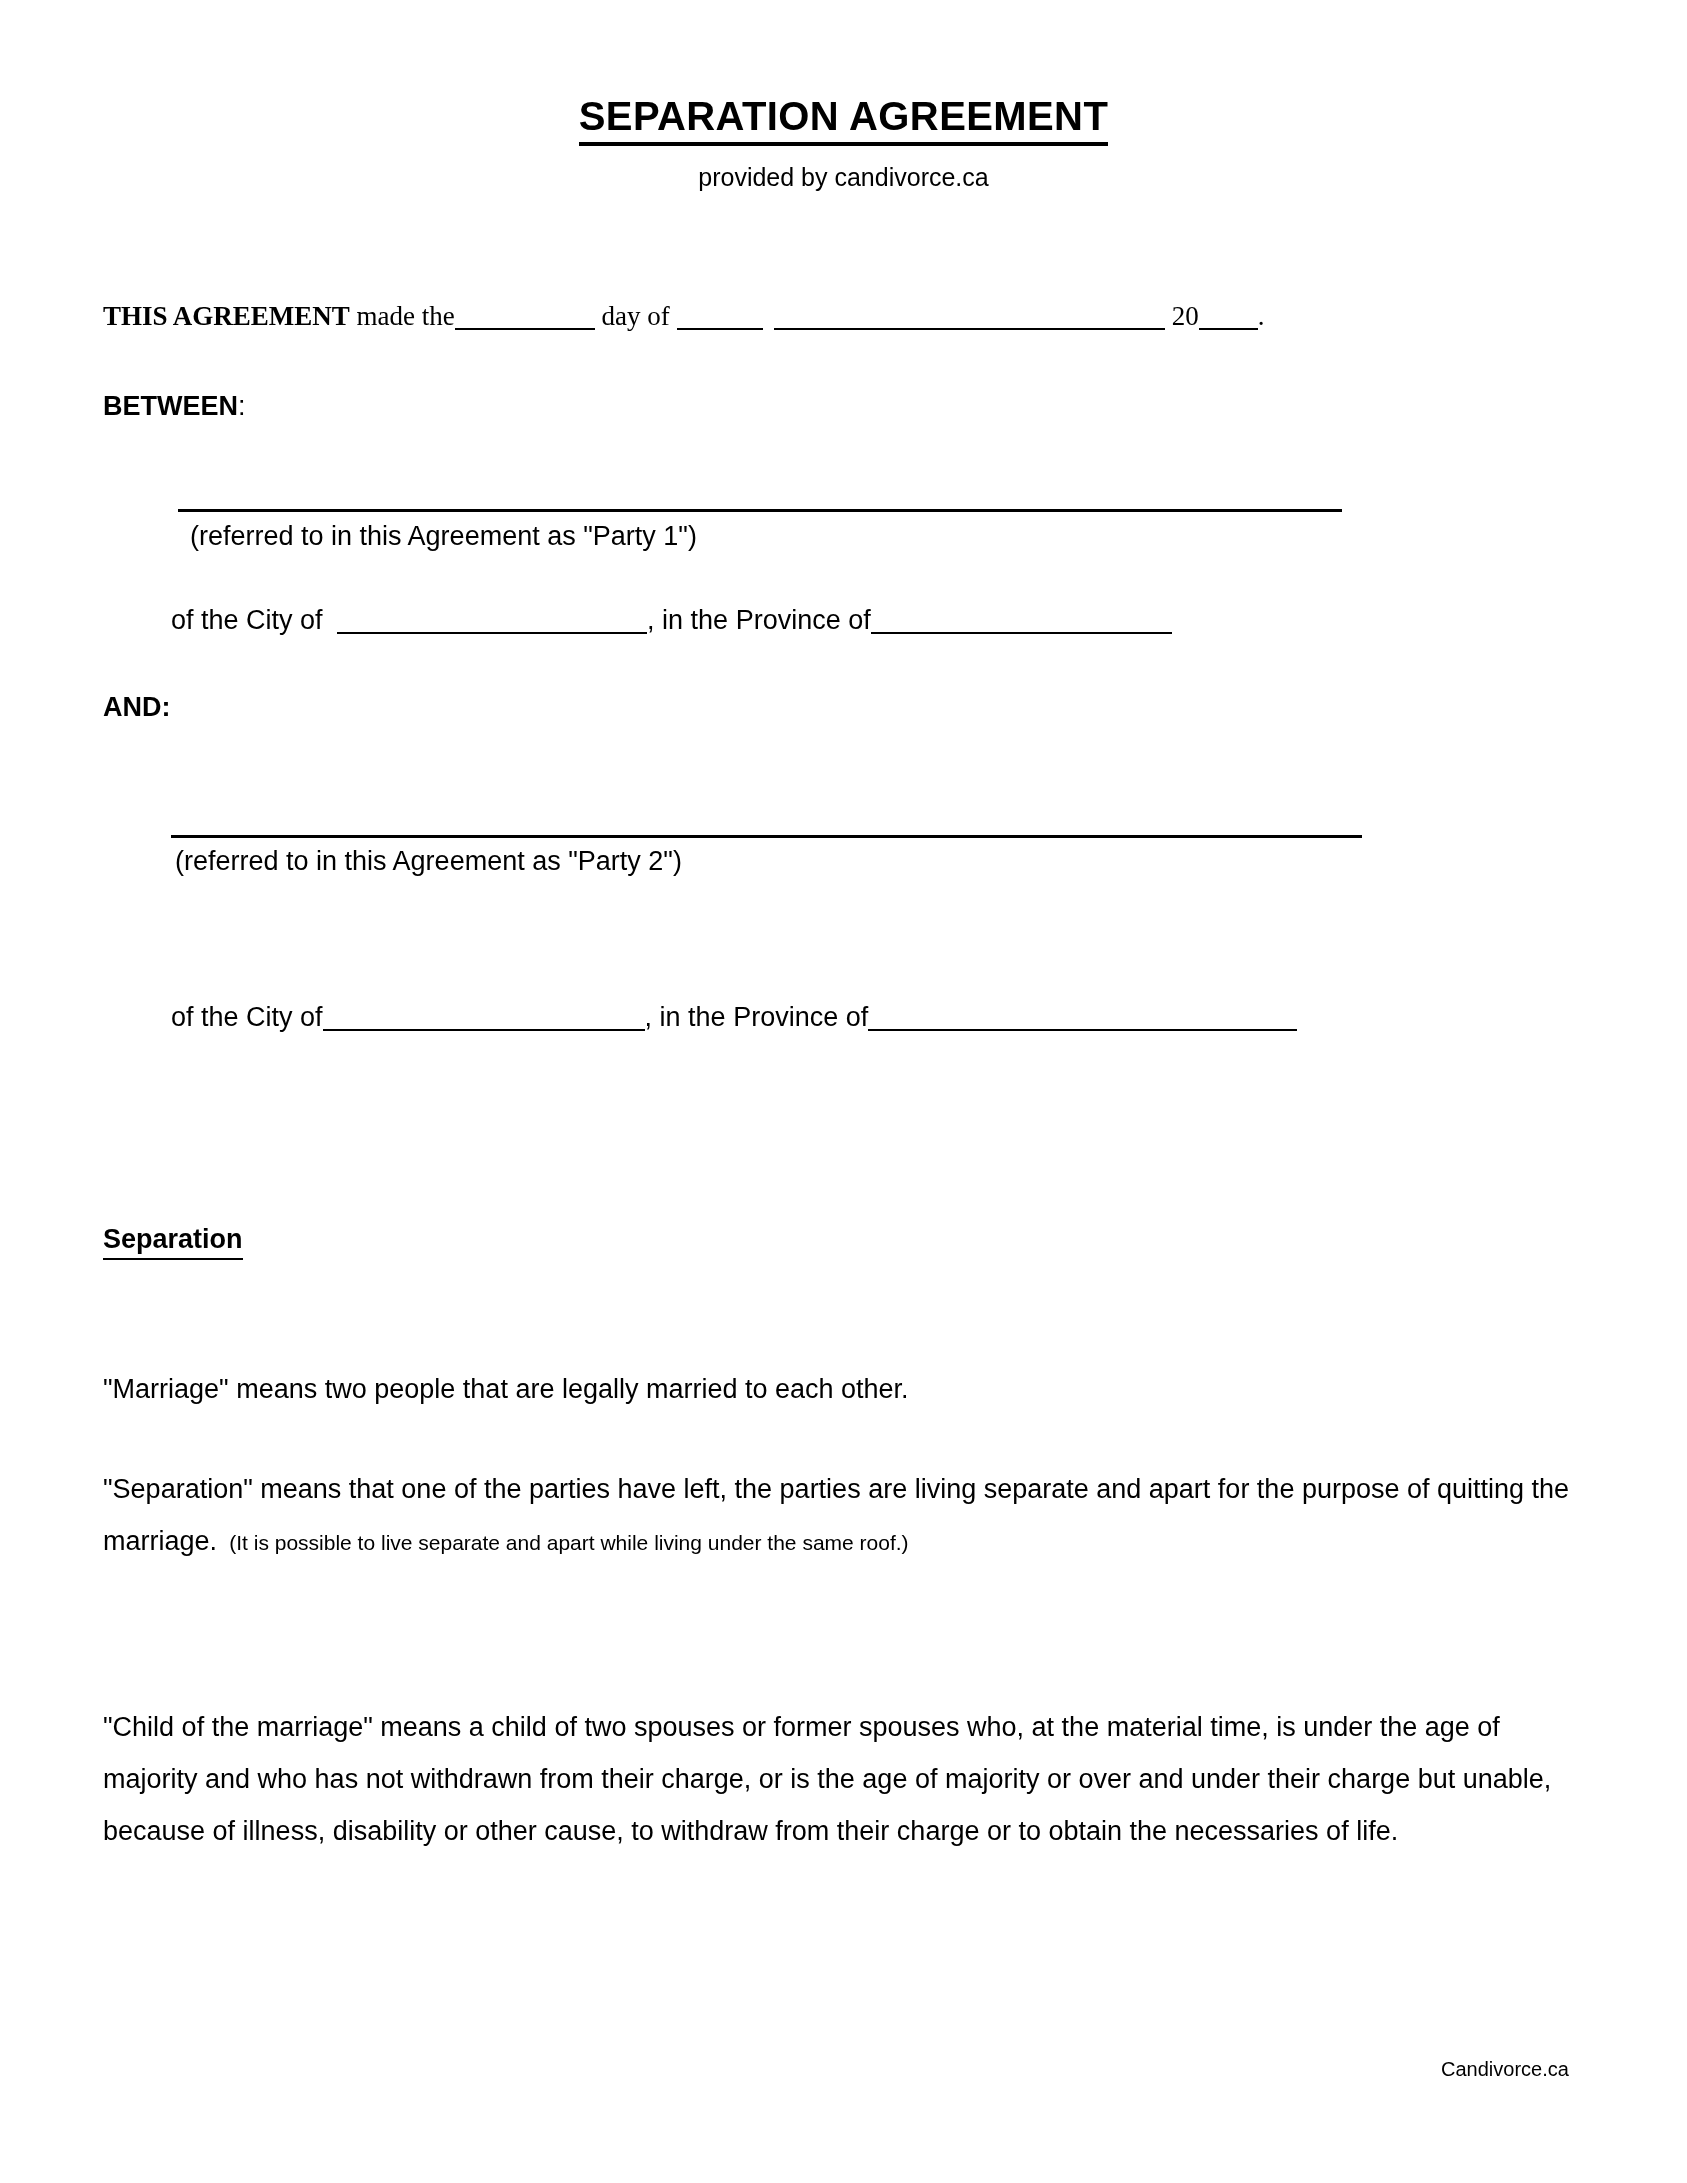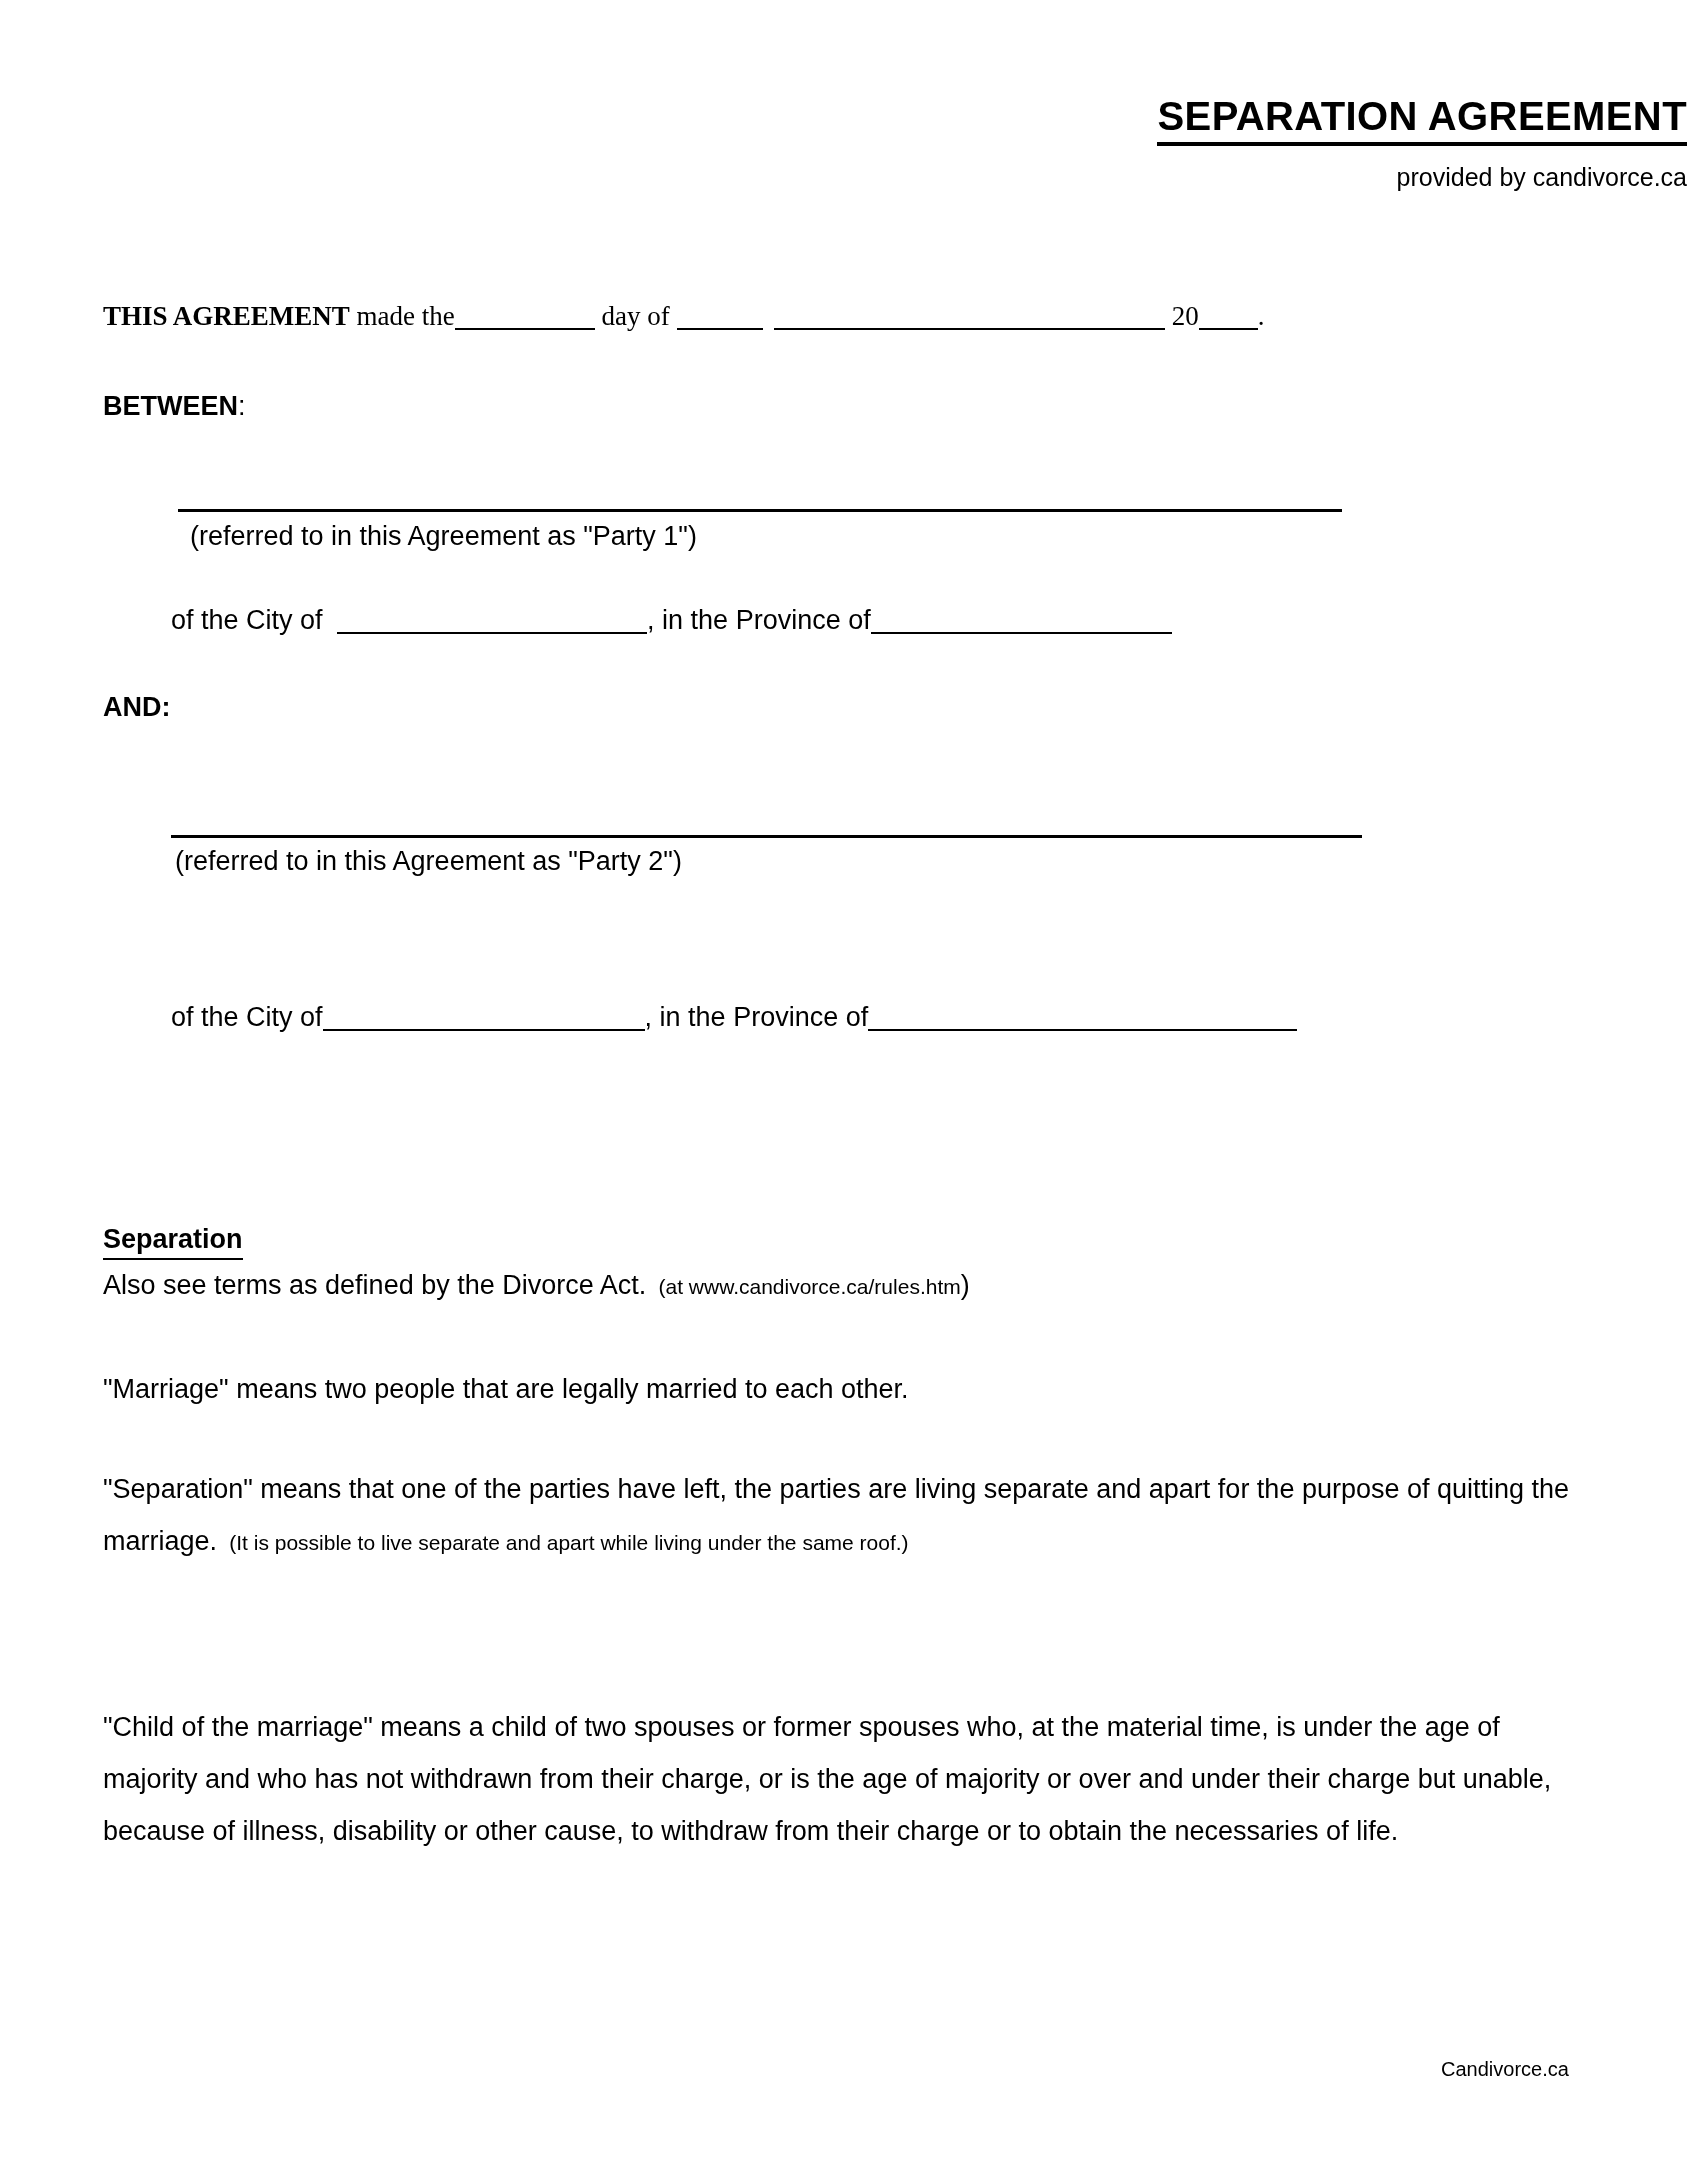--- a/index.html
+++ b/index.html
@@ -13,21 +13,21 @@
     overflow: hidden;
   }
   .abs { position: absolute; }
   .body-text { font-size: 27px; line-height: 1.25; white-space: nowrap; }
   .para { font-size: 27px; line-height: 52px; width: 1490px; white-space: normal; }
   .bold { font-weight: bold; }
   .small-note { font-size: 21px; }
   .tiny-gap { margin-left: 12.2px; }
 
   
-  .title-block { top: 94px; left: 0; width: 100%; text-align: right; }
+  .title-block { top: 94px; left: 0; width: 100%; text-align: center; }
   .doc-title {
     display: inline-block;
     margin: 0;
     font-size: 40px;
     font-weight: bold;
     letter-spacing: 0.4px;
     border-bottom: 4.4px solid #000;
     padding-bottom: 2.6px;
   }
   .doc-subtitle { font-size: 25px; margin-top: 17px; }
@@ -79,23 +79,20 @@
   <div class="abs body-text" style="top:845px; left:175px;">(referred to in this Agreement as "Party 2")</div>
 
   <div class="abs body-text" style="top:1001px; left:171px;">
     <span>of the City of</span><span class="blank" style="width:322px"></span><span>, in the Province of</span><span class="blank" style="width:429px"></span>
   </div>
 
   <div class="abs body-text" style="top:1223px; left:103px;">
     <span class="bold heading-underline">Separation</span>
   </div>
 
-  <div class="abs body-text" style="top:1269px; left:103px;">
-    <span>Also see terms as defined by the Divorce Act.</span><span class="small-note tiny-gap">(at www.candivorce.ca/rules.htm</span><span>)</span>
-  </div>
 
   <div class="abs para" style="top:1363px; left:103px;">"Marriage" means two people that are legally married to each other.</div>
 
   <div class="abs para" style="top:1463px; left:103px;">
     <span>"Separation" means that one of the parties have left, the parties are living separate and apart for the purpose of quitting the marriage.</span><span class="small-note tiny-gap">(It is possible to live separate and apart while living under the same roof.)</span>
   </div>
 
 
   <div class="abs para" style="top:1701px; left:103px;">"Child of the marriage" means a child of two spouses or former spouses who, at the material time, is under the age of majority and who has not withdrawn from their charge, or is the age of majority or over and under their charge but unable, because of illness, disability or other cause, to withdraw from their charge or to obtain the necessaries of life.</div>
 

